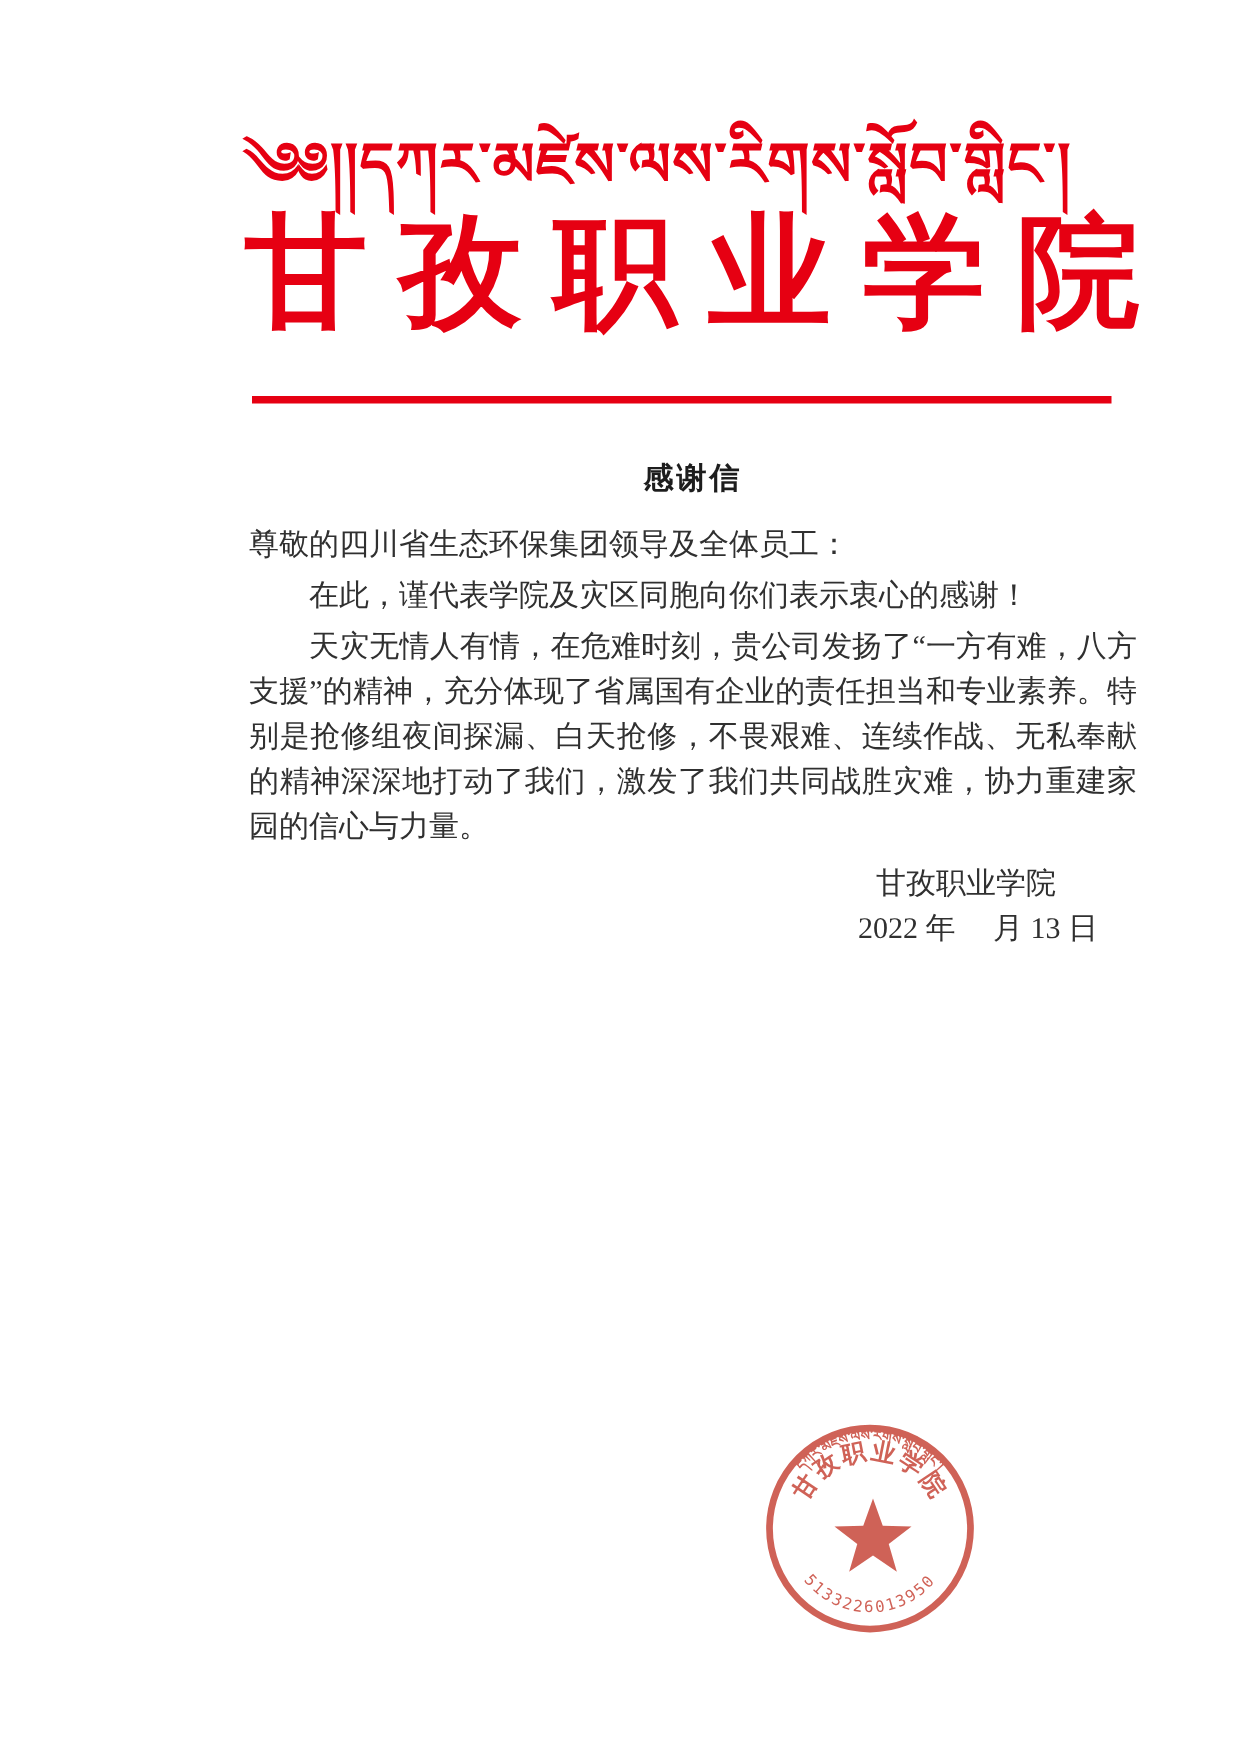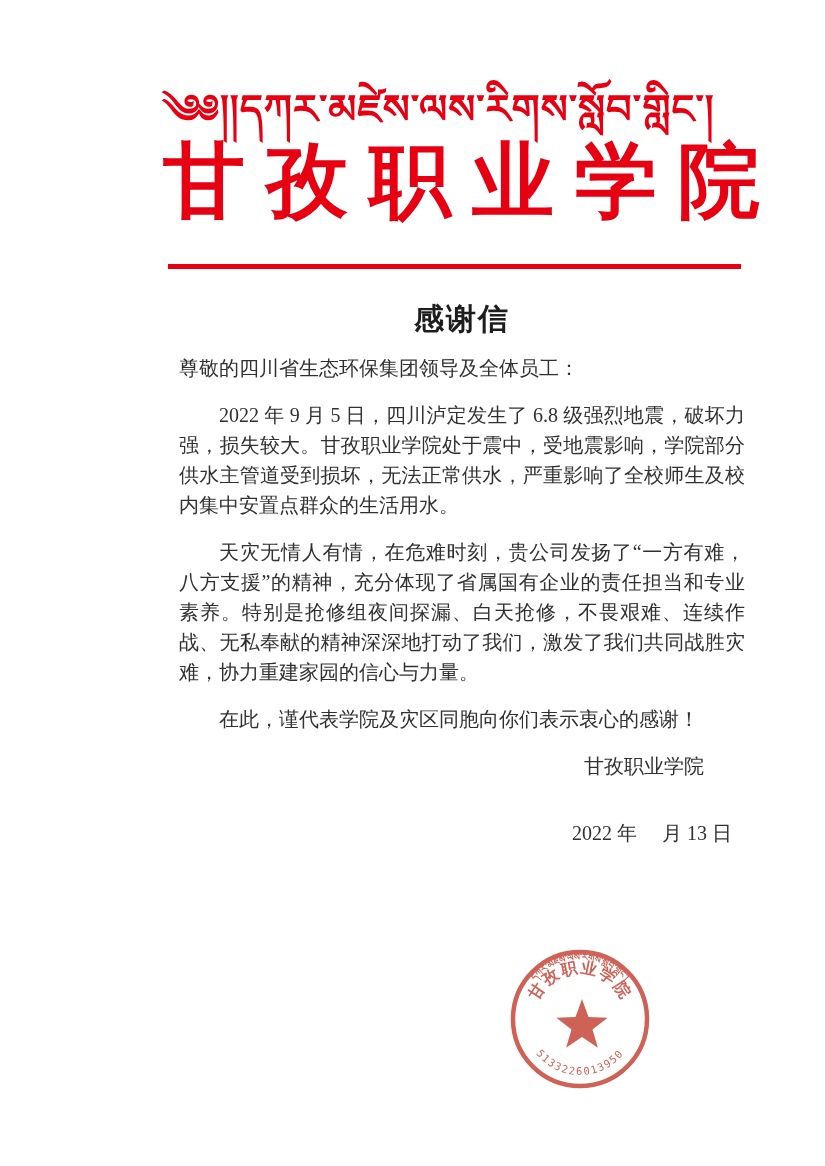--- a/index.html
+++ b/index.html
@@ -25,29 +25,29 @@
   .college{
     color:var(--red);
     font-size:82px;line-height:92px;font-weight:700;
     letter-spacing:21px;white-space:nowrap;text-indent:1px;
   }
   .rule{height:5px;background:var(--red);width:573px;margin:36px 0 0 6px;}
   .letter{margin:0 107px 0 118px;color:var(--ink);}
   .title{
     text-align:center;
     font-family:"Liberation Sans","DejaVu Sans",sans-serif;
-    font-weight:bold;font-size:30px;line-height:34px;
+    font-weight:bold;font-size:20px;line-height:34px;
     color:#1d1d1d;margin:33px 0 0 0;letter-spacing:2px;
   }
   .body-text{margin-top:12px;font-size:20px;line-height:30px;text-align:justify;}
-  .body-text p{margin:17px;}
+  .body-text p{margin:4px;}
   .indent{text-indent:2em;}
   .sign-block{margin-top:8px;font-size:20px;line-height:30px;text-align:right;color:var(--ink);}
   .sign-name{padding-right:58px;}
-  .sign-date{padding-right:30px;margin-top:37px;}
+  .sign-date{padding-right:30px;}
   .seal-wrap{
     position:absolute;left:505px;top:948px;width:150px;height:148px;
     mix-blend-mode:multiply;opacity:.88;pointer-events:none;
   }
   .seal-wrap svg{display:block;}
 </style>
 </head>
 <body>
 
 <div class="page">
@@ -56,23 +56,22 @@
     <div class="tibetan">༄༅།།དཀར་མཛེས་ལས་རིགས་སློབ་གླིང་།</div>
     <div class="college">甘孜职业学院</div>
     <div class="rule"></div>
   </div>
 
   <div class="letter">
     <h1 class="title">感谢信</h1>
 
     <div class="body-text">
       <p>尊敬的四川省生态环保集团领导及全体员工：</p>
-      <p class="indent">2022 年 9 月 5 日，四川泸定发生了 6.8 级强烈地震，破坏力强，损失较大。甘孜职业学院处于震中，受地震影响，学院部分供水主管道受到损坏，无法正常供水，严重影响了全校师生及校内集中安置点群众的生活用水。</p>
+      <p class="indent">在此，谨代表学院及灾区同胞向你们表示衷心的感谢！</p>
       <p class="indent">天灾无情人有情，在危难时刻，贵公司发扬了“一方有难，八方支援”的精神，充分体现了省属国有企业的责任担当和专业素养。特别是抢修组夜间探漏、白天抢修，不畏艰难、连续作战、无私奉献的精神深深地打动了我们，激发了我们共同战胜灾难，协力重建家园的信心与力量。</p>
-      <p class="indent">在此，谨代表学院及灾区同胞向你们表示衷心的感谢！</p>
     </div>
 
     <div class="sign-block">
       <div class="sign-name">甘孜职业学院</div>
       <div class="sign-date">2022 年　 月 13 日</div>
     </div>
   </div>
 
   <div class="seal-wrap">
     <svg viewBox="0 0 150 148" width="150" height="148">

